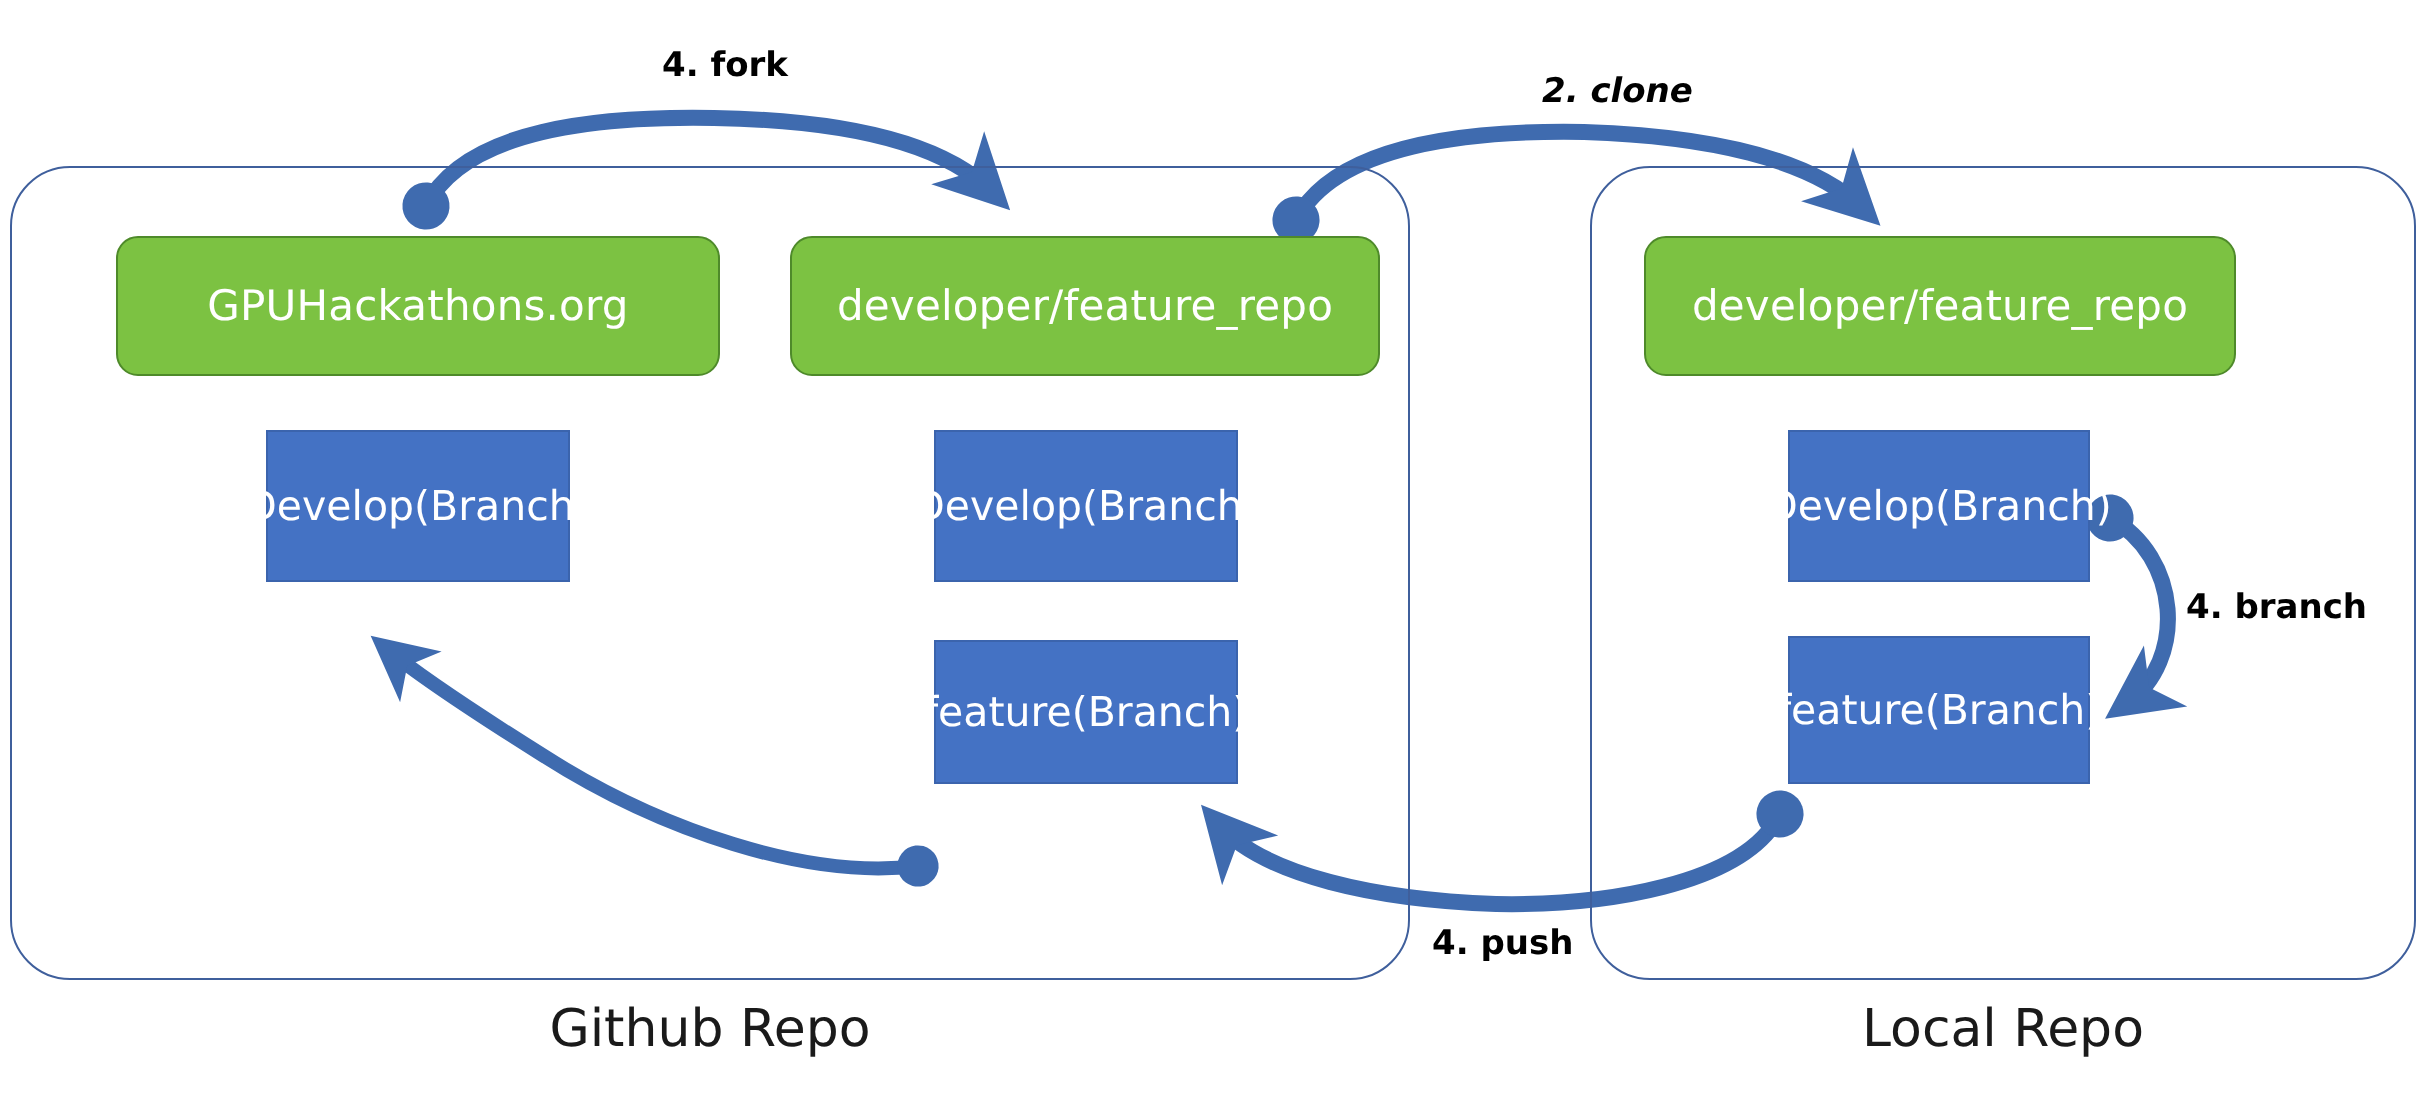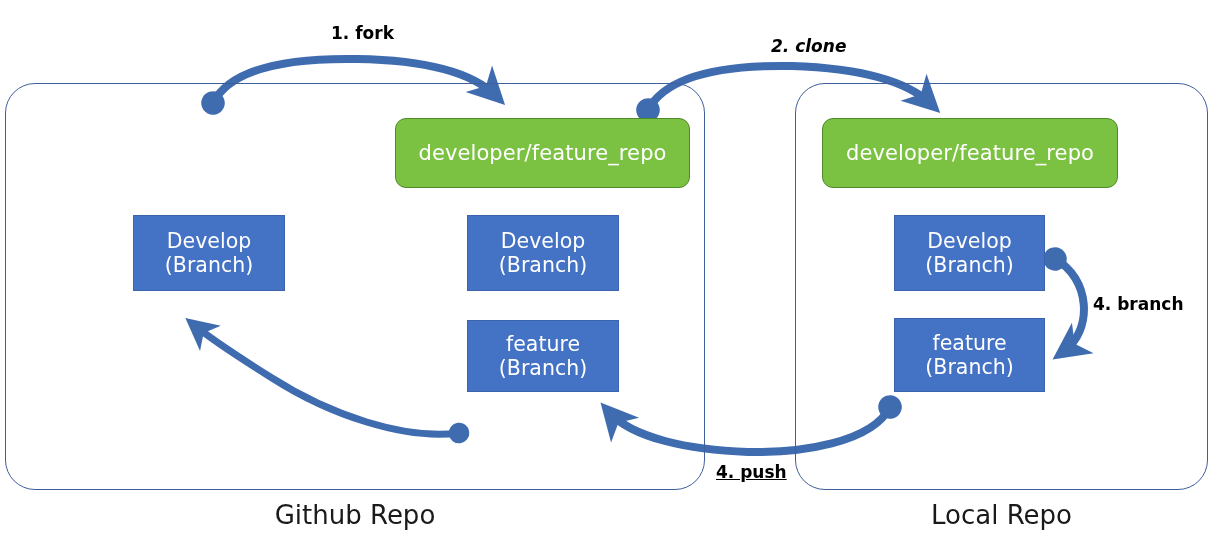--- a/index.html
+++ b/index.html
@@ -45,21 +45,21 @@
     border-radius: 11px;
     font-size: 21px;
     font-weight: 400;
     letter-spacing: 0.1px;
   }
   .node-branch {
     background: #4472C4;
     border: 1px solid #3b64ad;
     font-size: 20.5px;
     font-weight: 400;
-    flex-direction: column;
+    flex-direction: row;
   }
   .node-branch span { display: block; }
   .step-label {
     position: absolute;
     color: #000000;
     font-family: "DejaVu Sans", sans-serif;
     font-size: 17px;
     font-weight: bold;
     white-space: nowrap;
   }
@@ -94,20 +94,23 @@
     <path d="M 1055 259 C 1090 278, 1094 330, 1063 352" fill="none" stroke="#3F6BAF" stroke-width="8" stroke-linecap="round" marker-start="url(#tail)" marker-end="url(#ah)"></path>
 
     <path d="M 890 407 C 872 443, 800 453, 748 452 C 689 450, 632 438, 609 412" fill="none" stroke="#3F6BAF" stroke-width="8" stroke-linecap="round" marker-start="url(#tail)" marker-end="url(#ah)"></path>
 
     <path d="M 459 433 C 404 440, 330 415, 272 378 C 229 351, 205 334, 194 325" fill="none" stroke="#3F6BAF" stroke-width="7" stroke-linecap="round" marker-start="url(#tail)" marker-end="url(#ah)"></path>
   </svg>
 
   <div class="repo-container" style="left:5px; top:83px; width:700px; height:407px;"></div>
   <div class="repo-container" style="left:795px; top:83px; width:413px; height:407px;"></div>
 
+  <div class="node node-repo" style="left:58px; top:118px; width:302px; height:70px;">
+    <span>GPUHackathons.org</span>
+  </div>
 
   <div class="node node-repo" style="left:395px; top:118px; width:295px; height:70px;">
     <span>developer/feature_repo</span>
   </div>
 
   <div class="node node-branch" style="left:133px; top:215px; width:152px; height:76px;">
     <span>Develop</span>
     <span>(Branch)</span>
   </div>
 
@@ -128,21 +131,21 @@
   <div class="node node-branch" style="left:894px; top:215px; width:151px; height:76px;">
     <span>Develop</span>
     <span>(Branch)</span>
   </div>
 
   <div class="node node-branch" style="left:894px; top:318px; width:151px; height:74px;">
     <span>feature</span>
     <span>(Branch)</span>
   </div>
 
-  <div class="step-label" style="left:331px; top:23px;">1. fork</div>
+  <div class="step-label" style="left:331px; top:23px;">4. fork</div>
   <div class="step-label" style="left:771px; top:36px;font-style:italic;">2. clone</div>
   <div class="step-label" style="left:1093px; top:294px;">4. branch</div>
-  <div class="step-label" style="left:716px; top:462px;text-decoration:underline;">4. push</div>
+  <div class="step-label" style="left:716px; top:462px;">4. push</div>
 
   <div class="repo-caption" style="left:795px; top:500px; width:413px;">Local Repo</div>
   <div class="repo-caption" style="left:5px; top:500px; width:700px;">Github Repo</div>
 
 </div>
 
 </body></html>

